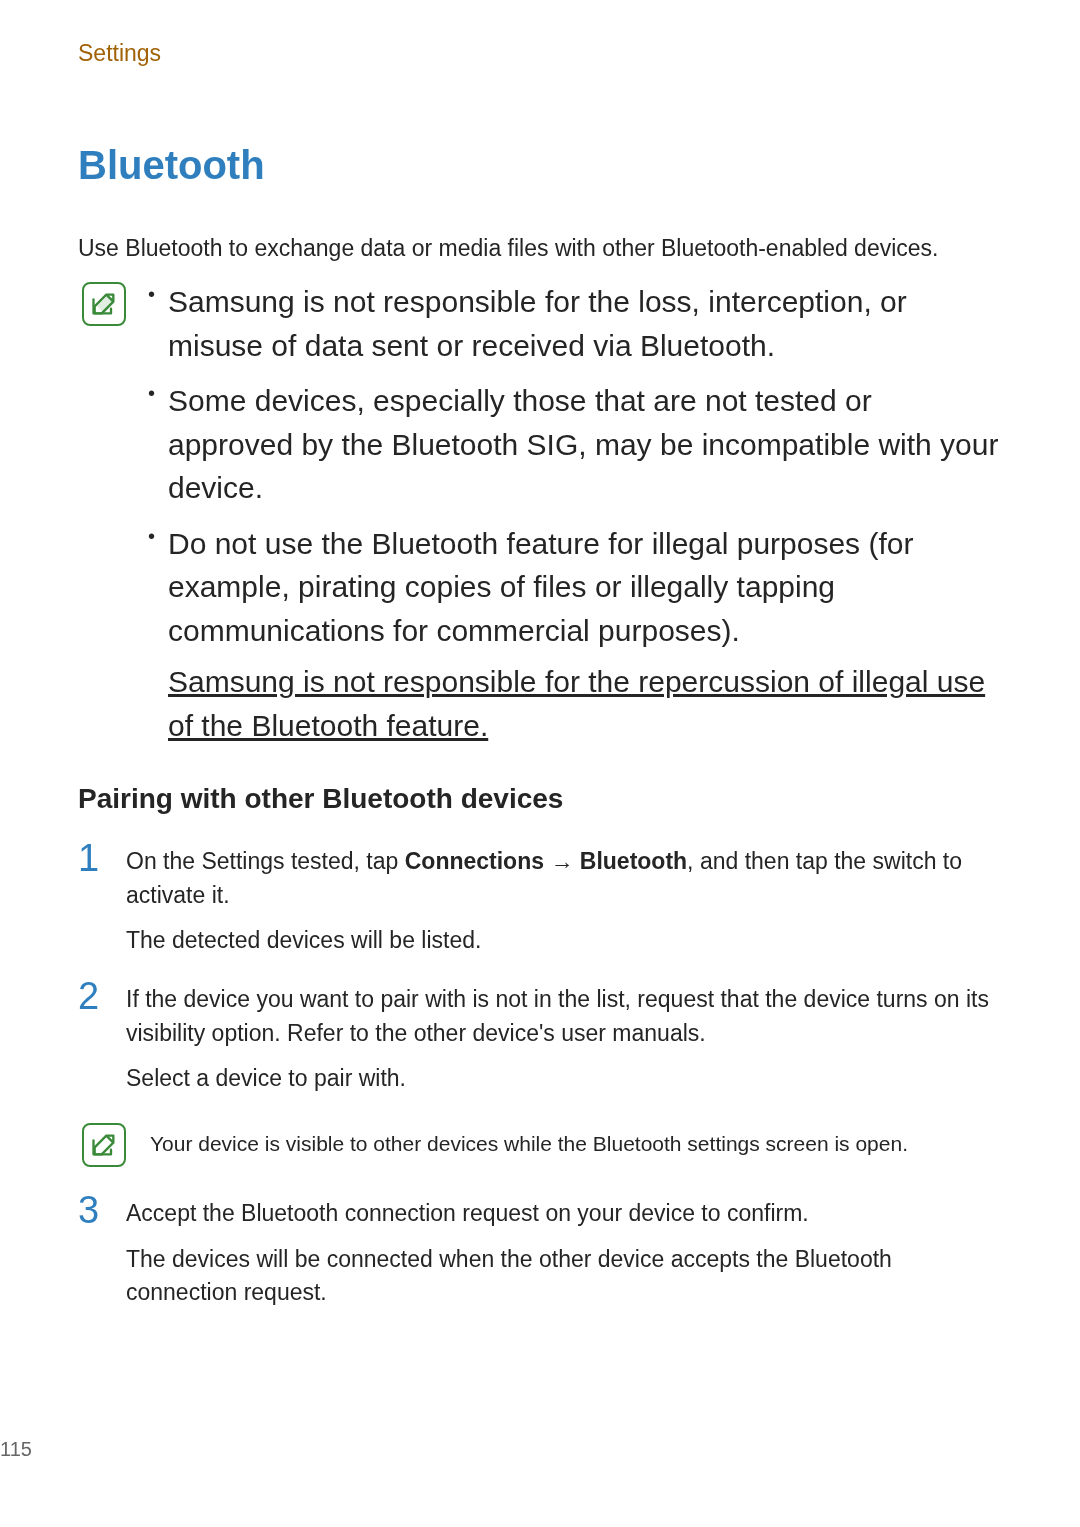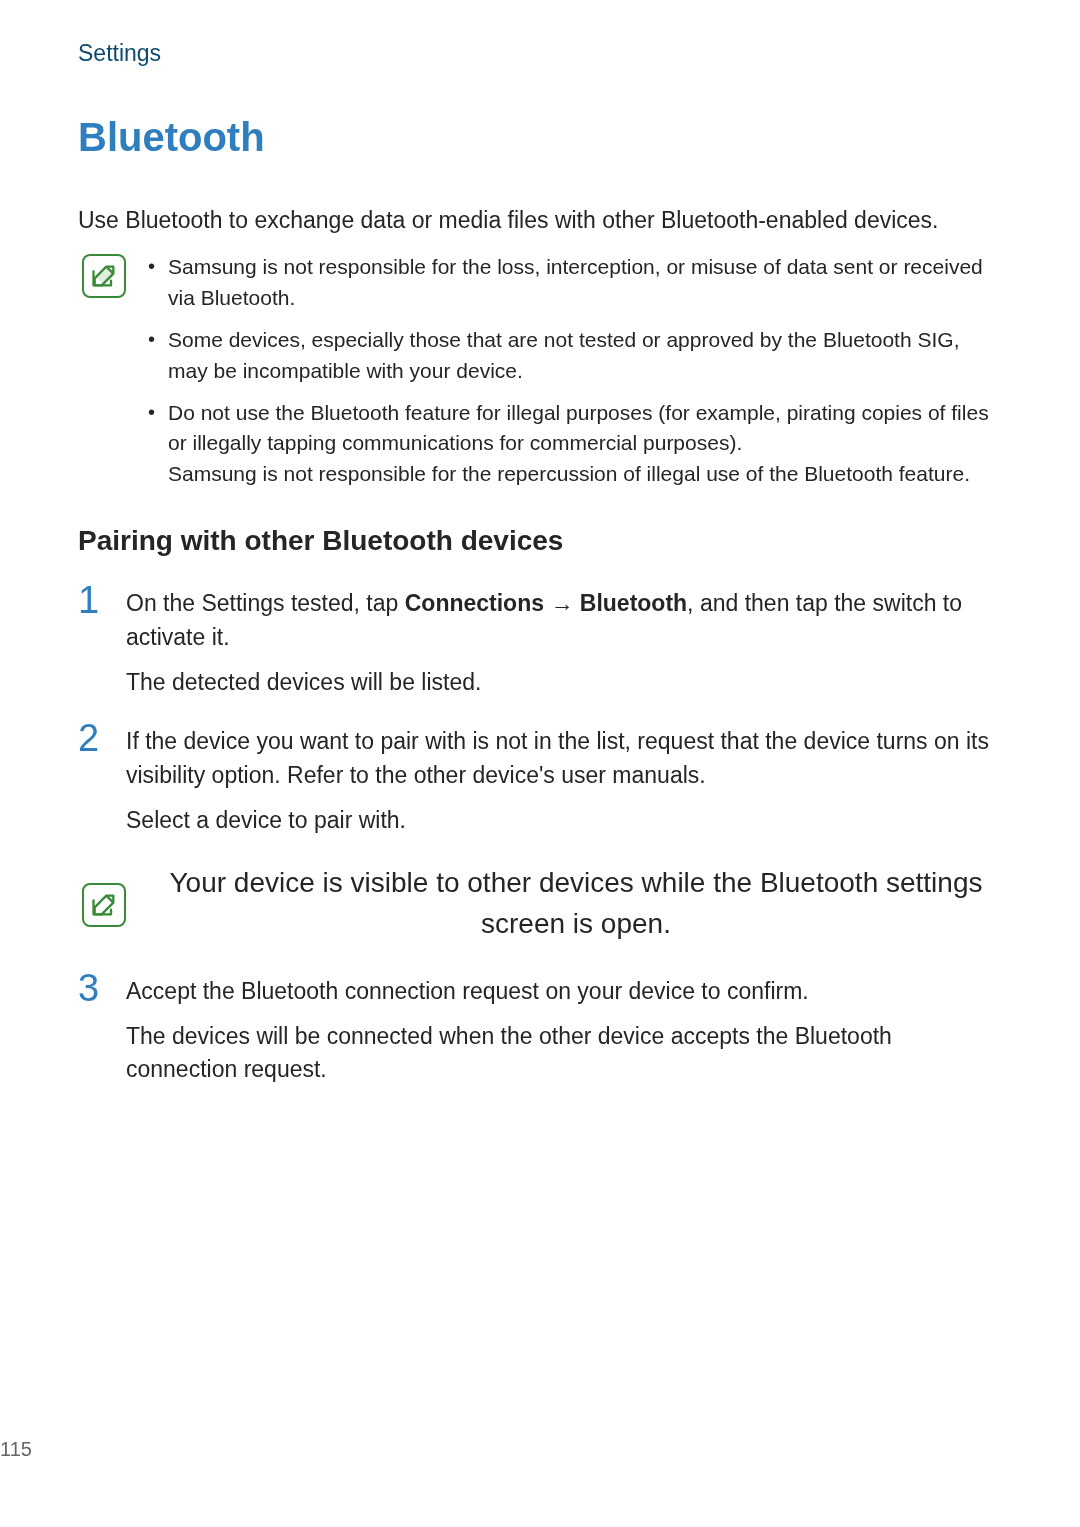--- a/index.html
+++ b/index.html
@@ -12,23 +12,23 @@
       background: #ffffff;
       width: 1080px;
       height: 1527px;
       position: relative;
       color: #252525;
     }
     .page {
       padding: 40px 78px 0 78px;
     }
     .header-section {
-      color: #0c4a6e;
-      font-size: 23px;
-      margin-bottom: 48px;
+      color: #a16207;
+      font-size: 23px;
+      margin-bottom: 76px;
     }
     .title-h1 {
       color: #2f7fbf;
       font-size: 40px;
       font-weight: bold;
       margin-bottom: 22px;
     }
     .intro-text {
       font-size: 23px;
       line-height: 1.4;
@@ -57,36 +57,37 @@
       width: 28px;
       height: 28px;
     }
     .note-list {
       list-style: none;
       flex: 1;
     }
     .note-list li {
       position: relative;
       padding-left: 24px;
-      font-size: 21px;
+      font-size: 30px;
       line-height: 1.45;
       margin-bottom: 12px;
     }
     .note-list li:last-child {
       margin-bottom: 0;
     }
     .note-list li::before {
       content: "•";
       position: absolute;
       left: 4px;
       top: 0;
       font-size: 20px;
     }
     .sub-para {
-      margin-top: 0;
+      margin-top: 8px;
+      text-decoration: underline;
     }
     .subheading {
       font-size: 28px;
       font-weight: bold;
       margin-top: 36px;
       margin-bottom: 30px;
     }
     .step-block {
       display: flex;
       align-items: flex-start;
@@ -120,21 +121,21 @@
     }
     .note-inline {
       display: flex;
       align-items: center;
       gap: 24px;
       margin-bottom: 30px;
       margin-top: 6px;
       padding-left: 4px;
     }
     .note-inline .note-text {
-      font-size: 28px;
+      font-size: 21px;
       line-height: 1.45;
       text-align: center;
     }
     .page-number {
       position: absolute;
       bottom: 66px;
       left: 0;
       right: 0;
       font-size: 20px;
       color: #666;

